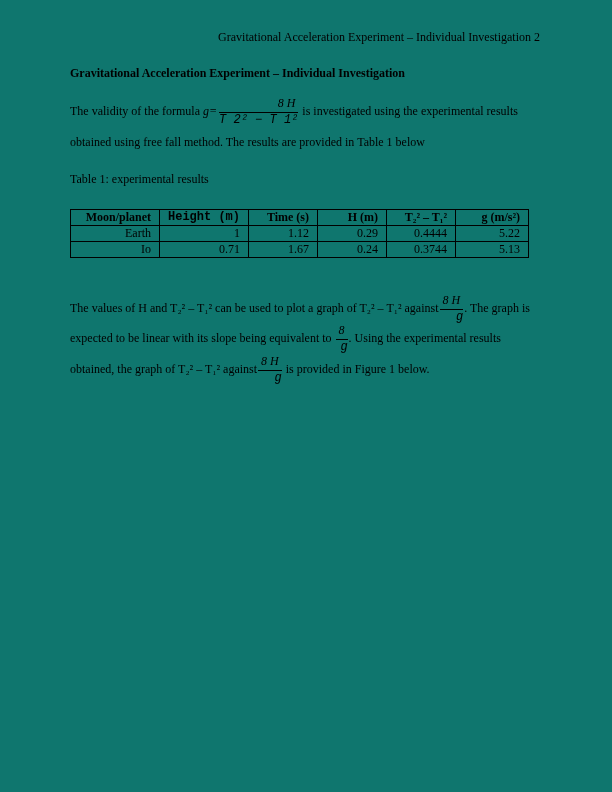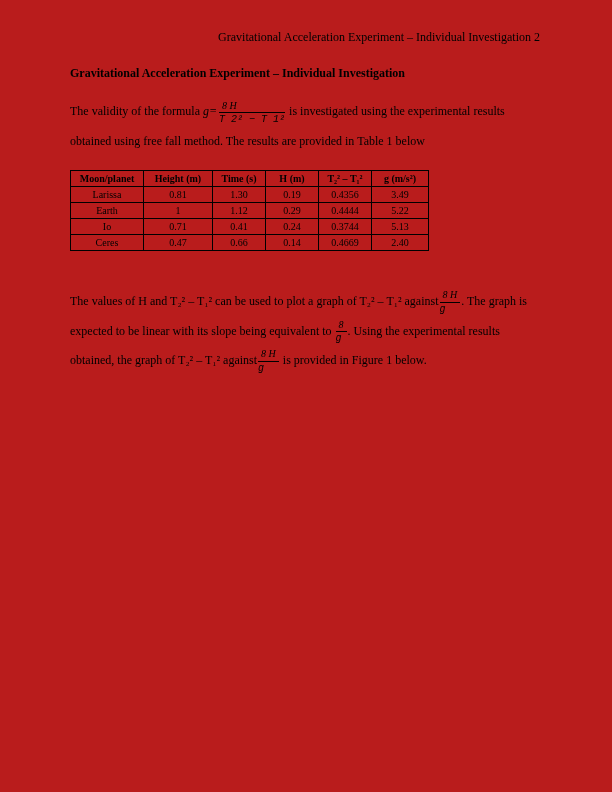--- a/index.html
+++ b/index.html
@@ -1,21 +1,21 @@
 <!DOCTYPE html>
 <html><head>
 <meta charset="utf-8">
 <style>
   html,body { margin:0; padding:0; background:#ffffff; }
   .page {
     position:relative;
     width:612px;
     height:792px;
     margin:0 auto;
-    background:#b91c1c;
+    background:#0f766e;
     box-sizing:border-box;
     padding:30px 72px 0 70px;
     font-family:"Liberation Serif","DejaVu Serif",serif;
     font-size:12px;
     color:#000;
     overflow:hidden;
   }
   .running-header {
     text-align:right;
     font-size:12px;
@@ -37,104 +37,89 @@
     text-align:left;
   }
   .para.intro { margin-top:16px; }
   .para.caption { margin-top:8px; }
   .para.graph { margin-top:36px; }
   .math { white-space:nowrap; }
   .mvar { font-style:italic; margin-right:1px; }
   .frac {
     display:inline-block;
     vertical-align:middle;
-    text-align:left;
+    text-align:right;
     line-height:1.15;
-    font-size:10px;
+    font-size:12px;
     font-style:italic;
     padding:0 1px;
   }
   .frac .num { display:block; border-bottom:1px solid #000; padding:0 3px 1px; }
   .frac .den { display:block; padding-top:1px;font-family:Liberation Mono, monospace; }
   table.results {
     border-collapse:collapse;
     margin-top:14px;
   }
   table.results th, table.results td {
     border:1px solid #000;
-    padding:0 0;
-    font-size:10px;
-    text-align:center;
+    padding:0 8px;
+    font-size:12px;
+    text-align:right;
     height:15px;
     line-height:15px;
     white-space:nowrap;
   }
   table.results th { font-weight:bold; }
   .c0 { width:72px; }
-  .c1 { width:68px; }
+  .c1 { width:68px;font-family:Liberation Mono, monospace; }
   .c2 { width:52px;margin-top:37px; }
   .c3 { width:52px; }
   .c4 { width:52px; }
   .c5 { width:56px; }
 </style>
 </head>
 <body>
 
 <div class="page">
 
   <div class="running-header">Gravitational Acceleration Experiment – Individual Investigation 2</div>
 
   <div class="doc-title">Gravitational Acceleration Experiment – Individual Investigation</div>
 
 
   <p class="para intro"><span>The validity of the formula </span><span class="math"><span class="mvar">g=</span><span class="frac"><span class="num">8 H</span><span class="den">T 2² − T 1²</span></span></span><span> is investigated using the experimental results obtained using free fall method. The results are provided in Table 1 below</span></p>
 
+  <p class="para caption">Table 1: experimental results</p>
 
   <table class="results">
     <thead>
       <tr>
         <th class="c0">Moon/planet</th>
         <th class="c1">Height (m)</th>
         <th class="c2">Time (s)</th>
         <th class="c3">H (m)</th>
         <th class="c4">T₂² – T₁²</th>
         <th class="c5">g (m/s²)</th>
       </tr>
     </thead>
     <tbody>
       <tr>
-        <td>Larissa</td>
-        <td>0.81</td>
-        <td>1.30</td>
-        <td>0.19</td>
-        <td>0.4356</td>
-        <td>3.49</td>
-      </tr>
-      <tr>
         <td>Earth</td>
         <td>1</td>
         <td>1.12</td>
         <td>0.29</td>
         <td>0.4444</td>
         <td>5.22</td>
       </tr>
       <tr>
         <td>Io</td>
         <td>0.71</td>
-        <td>0.41</td>
+        <td>1.67</td>
         <td>0.24</td>
         <td>0.3744</td>
         <td>5.13</td>
-      </tr>
-      <tr>
-        <td>Ceres</td>
-        <td>0.47</td>
-        <td>0.66</td>
-        <td>0.14</td>
-        <td>0.4669</td>
-        <td>2.40</td>
       </tr>
     </tbody>
   </table>
 
   <p class="para graph"><span>The values of H and T₂² – T₁² can be used to plot a graph of T₂² – T₁² against</span><span class="frac"><span class="num">8 H</span><span class="den">g</span></span><span>. The graph is expected to be linear with its slope being equivalent to </span><span class="frac"><span class="num">8</span><span class="den">g</span></span><span>. Using the experimental results obtained, the graph of T₂² – T₁² against</span><span class="frac"><span class="num">8 H</span><span class="den">g</span></span><span> is provided in Figure 1 below.</span></p>
 
 </div>
 
 </body></html>

